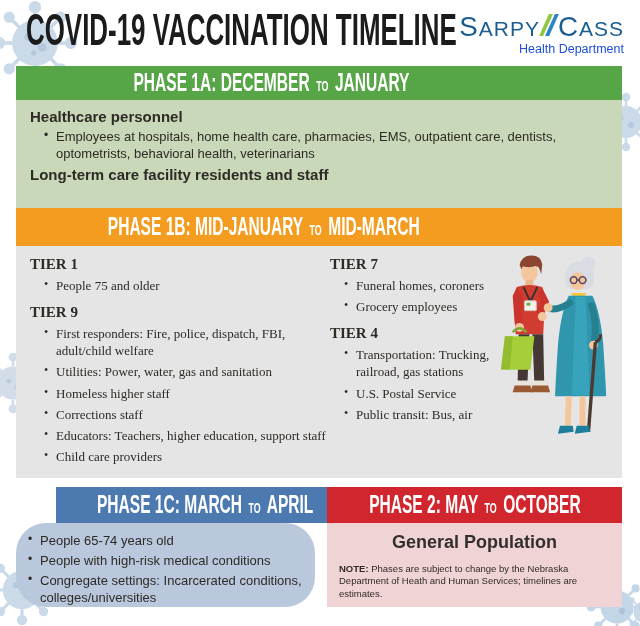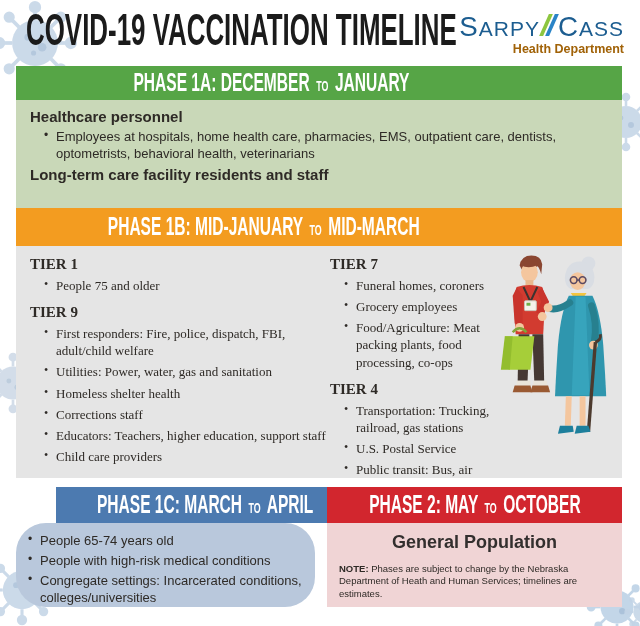--- a/index.html
+++ b/index.html
@@ -17,21 +17,21 @@
     transform:scale(0.70,1.18); transform-origin:0 50%; letter-spacing:0px;
   }
   .logo { position:absolute; right:16px; top:12px; text-align:right; line-height:1.05; }
   .logo-row { display:flex; align-items:baseline; justify-content:flex-end; color:#1c5d90; font-size:21px; letter-spacing:1px; }
   .logo-word { display:inline-block; font-weight:normal; }
   .logo-word::first-letter { font-size:1.32em; }
   .logo-slashes { display:inline-block; position:relative; width:14px; height:22px; margin:0 2px; }
   .logo-slashes i { position:absolute; top:0; width:4px; height:22px; transform:skewX(-24deg); }
   .logo-slashes i.g { left:2px; background:#8dc63f; }
   .logo-slashes i.b { left:8px; background:#2a84c7; }
-  .logo-sub { color:#a16207; font-size:12.5px; margin-top:2px;font-weight:bold; }
+  .logo-sub { color:#1d4ed8; font-size:12.5px; margin-top:2px; }
 
   
   .panel { position:absolute; z-index:1; }
   .panel-hdr { width:100%; display:flex; align-items:center; justify-content:center; }
   .hdr-text { display:inline-block; white-space:nowrap; color:#ffffff; font-weight:bold; font-size:21px; transform:scale(0.74,1.2); transform-origin:center; }
   .hdr-text .to { font-size:12px; padding:0 3px; }
   .panel-body { width:100%; color:#2e2a26; }
   ul { list-style:none; }
   li { position:relative; padding-left:12px; font-size:13px; line-height:1.32; margin-bottom:4px; }
   li::before { content:"•"; position:absolute; left:0; top:0; font-size:12px; }
@@ -262,34 +262,33 @@
           <div class="tier-title">TIER 1</div>
           <ul>
             <li>People 75 and older</li>
           </ul>
         </div>
         <div class="tier-block">
           <div class="tier-title">TIER 9</div>
           <ul>
             <li>First responders: Fire, police, dispatch, FBI, adult/child welfare</li>
             <li>Utilities: Power, water, gas and sanitation</li>
-            <li>Homeless shelter health</li>
+            <li>Homeless higher staff</li>
             <li>Corrections staff</li>
             <li>Educators: Teachers, higher education, support staff</li>
             <li>Child care providers</li>
           </ul>
         </div>
       </div>
       <div class="tier-col-right">
         <div class="tier-block">
           <div class="tier-title">TIER 7</div>
           <ul>
             <li>Funeral homes, coroners</li>
             <li>Grocery employees</li>
-            <li>Food/Agriculture: Meat packing plants, food processing, co-ops</li>
           </ul>
         </div>
         <div class="tier-block">
           <div class="tier-title">TIER 4</div>
           <ul>
             <li>Transportation: Trucking, railroad, gas stations</li>
             <li>U.S. Postal Service</li>
             <li>Public transit: Bus, air</li>
           </ul>
         </div>

